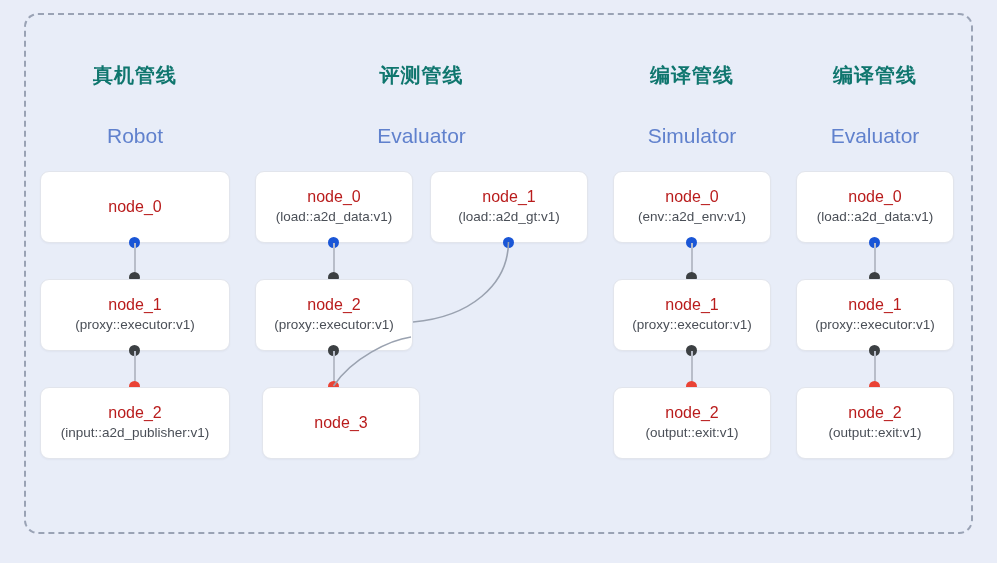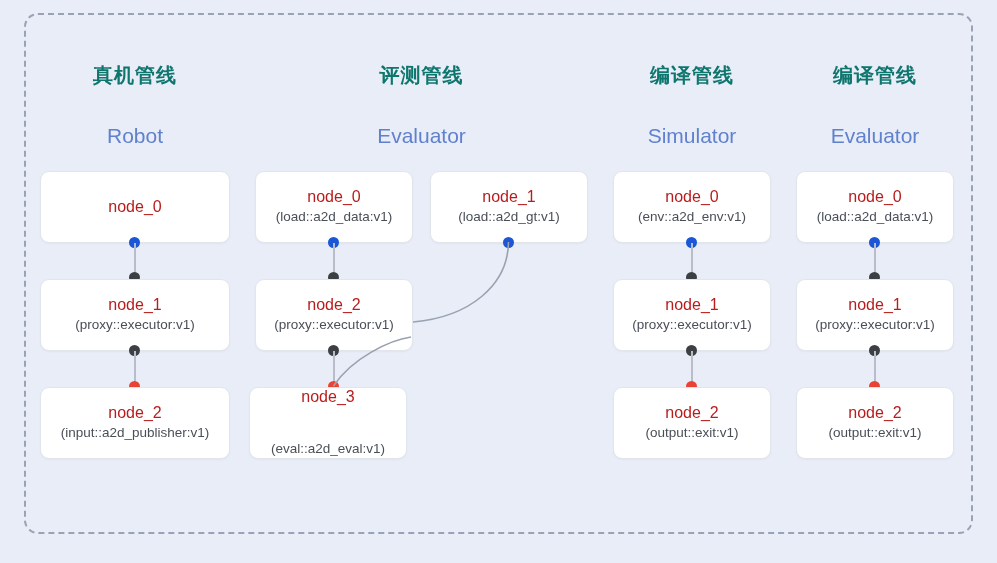--- a/index.html
+++ b/index.html
@@ -131,23 +131,22 @@
   <div class="dot blue" style="left:503px;top:237px;"></div>
 
   <div class="node" style="left:255px;top:279px;width:158px;height:72px;">
     <div class="ln1">node_2</div>
     <div class="ln2">(proxy::executor:v1)</div>
   </div>
   <div class="dot black" style="left:328px;top:345px;"></div>
   <div class="edge" style="left:332.5px;top:351px;height:32px;"></div>
   <div class="dot red" style="left:328px;top:381px;"></div>
 
-  <div class="node" style="left:249px;top:387px;width:158px;height:72px;gap:32px;">
+  <div class="node" style="left:262px;top:387px;width:158px;height:72px;gap:32px;">
     <div class="ln1">node_3</div>
-    <div class="ln2">(eval::a2d_eval:v1)</div>
   </div>
 
   <svg class="curves" viewBox="0 0 997 563">
     <path d="M 508.5 242 C 508 285 470 317 413 322"></path>
     <path d="M 411 337 C 390 340 352 358 333.5 386"></path>
   </svg>
 
   <div class="col" style="left:613px;width:158px;">
     <div class="title-cn">编译管线</div>
     <div class="title-en">Simulator</div>

